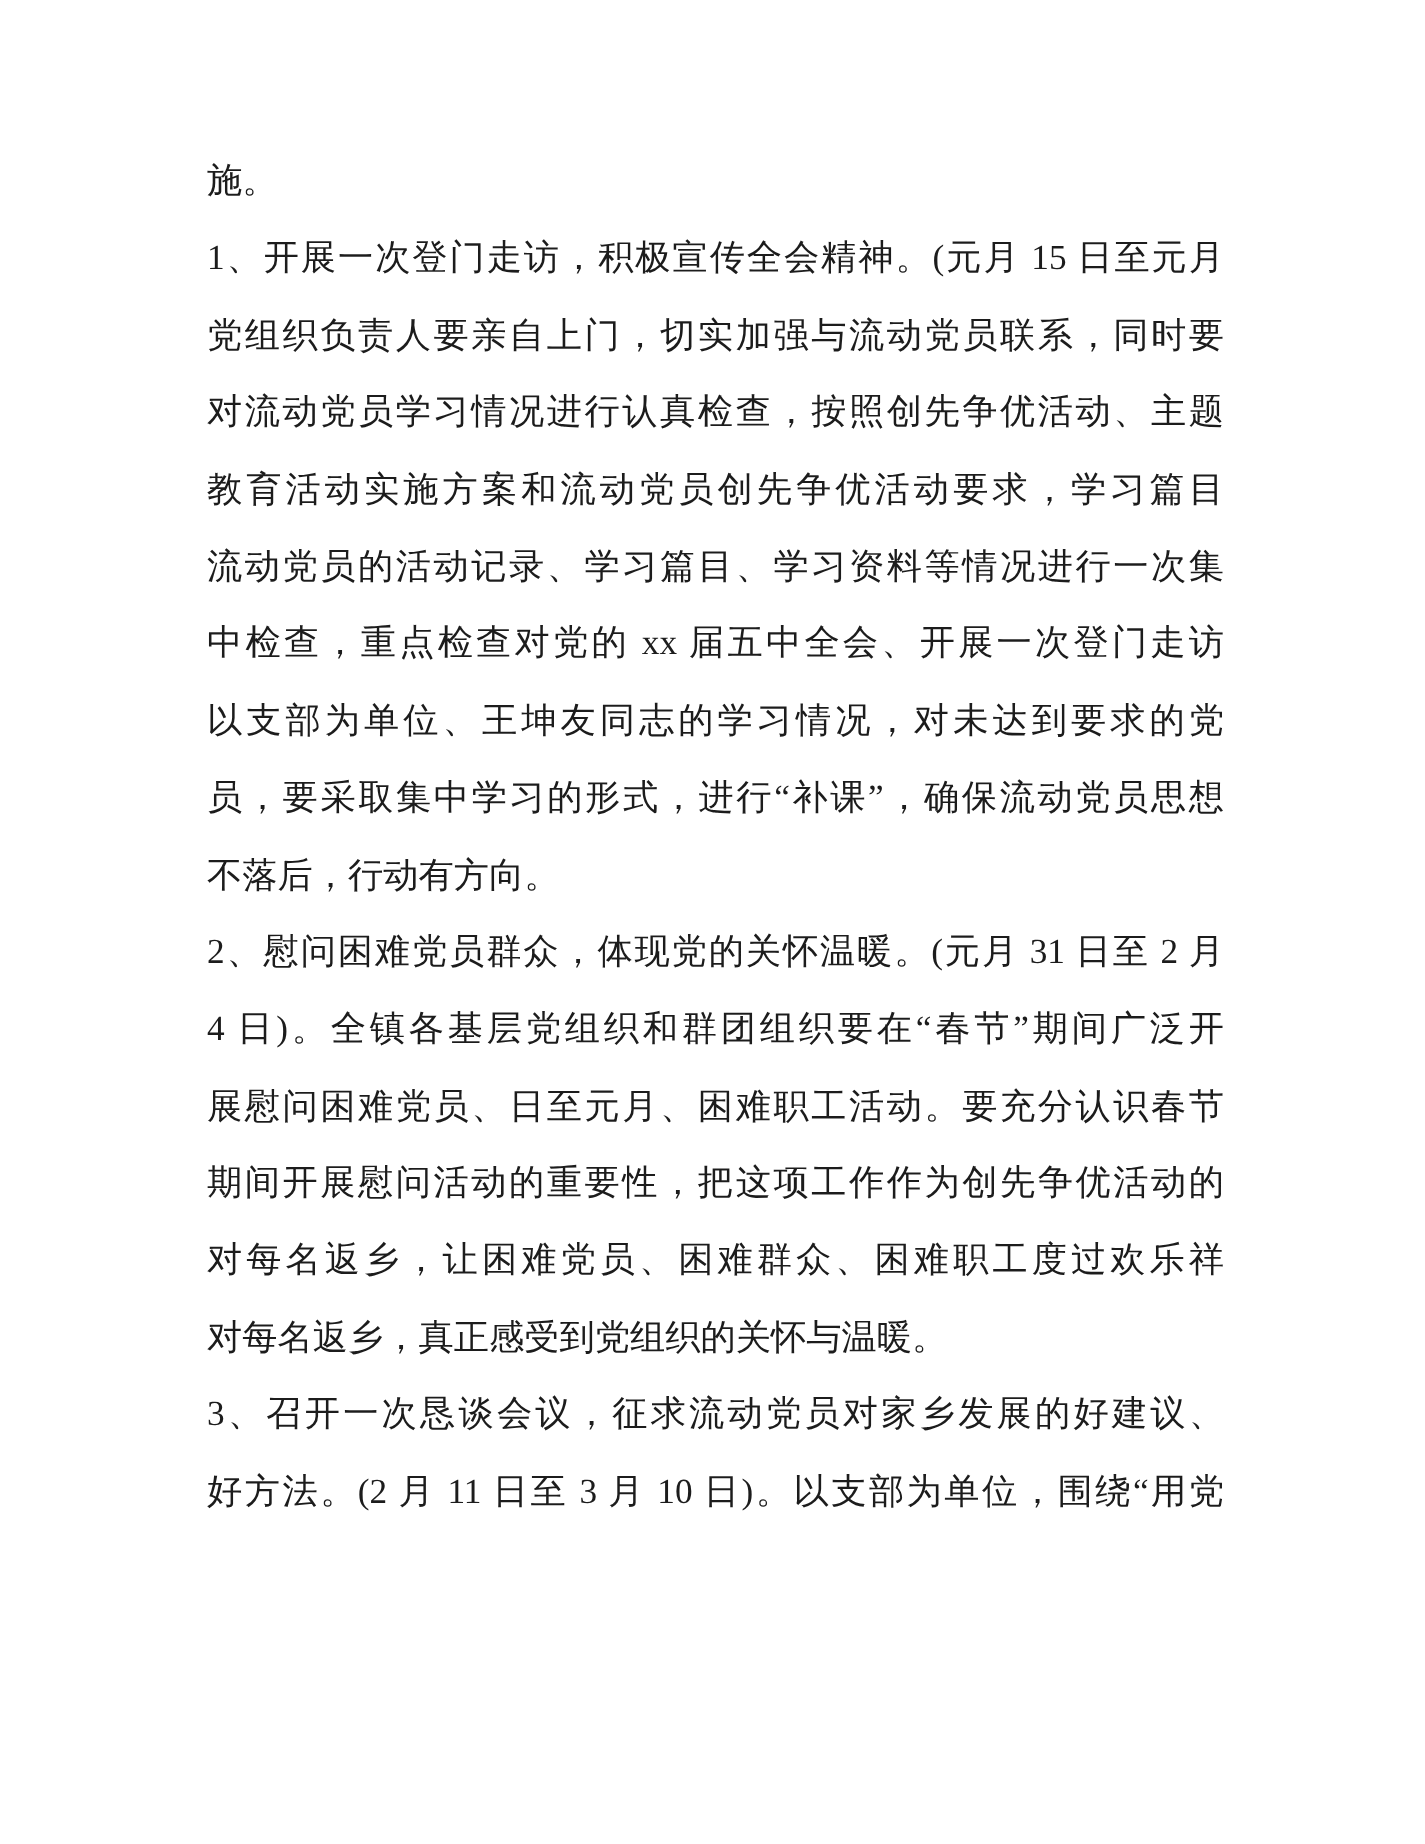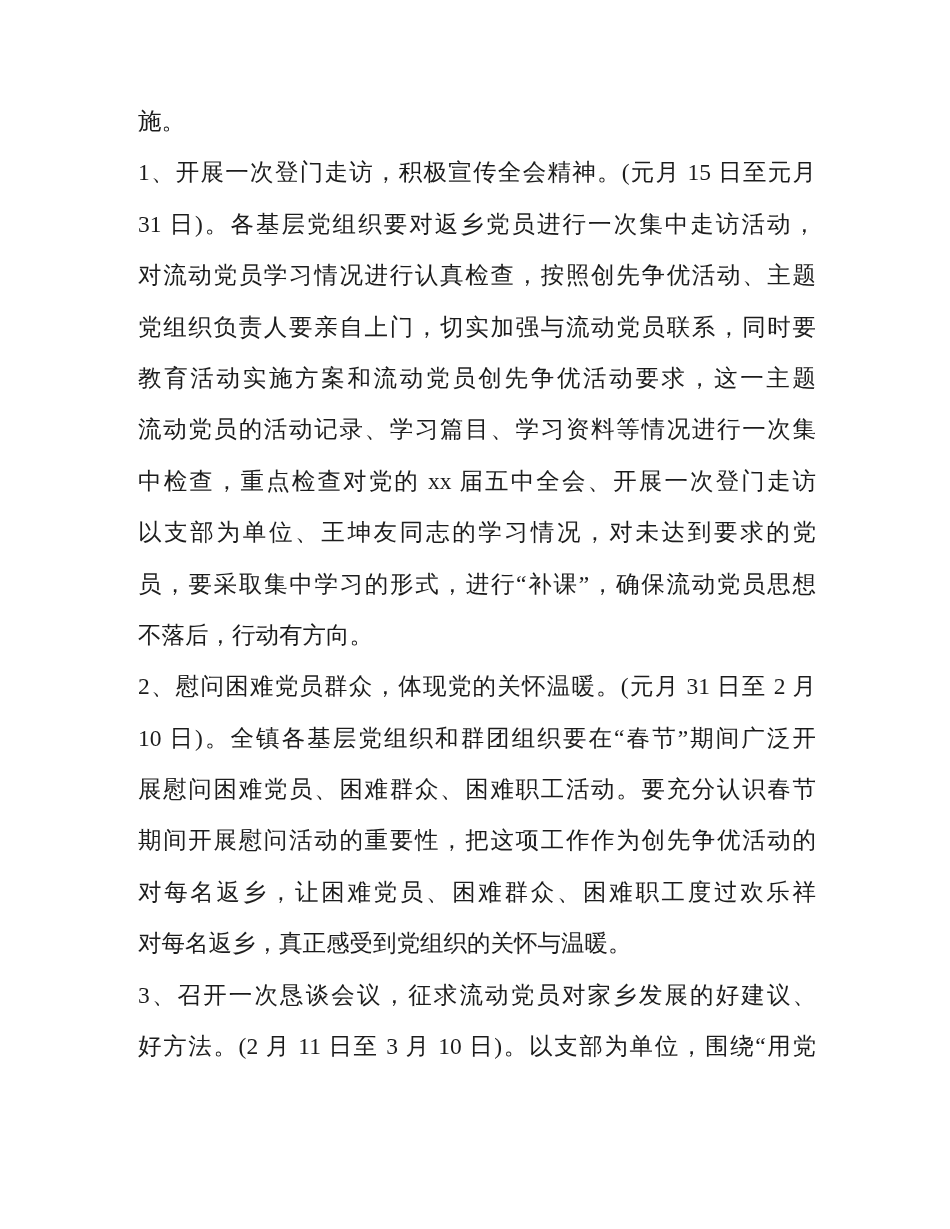--- a/index.html
+++ b/index.html
@@ -33,30 +33,29 @@
     text-align: justify;
     text-align-last: justify;
   }
 </style>
 </head>
 <body style="background: rgb(255, 255, 255);">
 
 <div class="doc-page" style="color: rgb(28, 28, 28);">
     <div class="text-line">施。</div>
     <div class="text-line fill">1、开展一次登门走访，积极宣传全会精神。(元月 15 日至元月</div>
-    <div class="text-line fill">31 日)。各基层党组织要对返乡党员进行一次集中走访活动，</div>
+    <div class="text-line fill">党组织负责人要亲自上门，切实加强与流动党员联系，同时要</div>
     <div class="text-line fill">对流动党员学习情况进行认真检查，按照创先争优活动、主题</div>
-    <div class="text-line fill">党组织负责人要亲自上门，切实加强与流动党员联系，同时要</div>
-    <div class="text-line fill">教育活动实施方案和流动党员创先争优活动要求，这一主题</div>
+    <div class="text-line fill">教育活动实施方案和流动党员创先争优活动要求，学习篇目</div>
     <div class="text-line fill">流动党员的活动记录、学习篇目、学习资料等情况进行一次集</div>
     <div class="text-line fill">中检查，重点检查对党的 xx 届五中全会、开展一次登门走访</div>
     <div class="text-line fill">以支部为单位、王坤友同志的学习情况，对未达到要求的党</div>
     <div class="text-line fill">员，要采取集中学习的形式，进行“补课”，确保流动党员思想</div>
     <div class="text-line">不落后，行动有方向。</div>
     <div class="text-line fill">2、慰问困难党员群众，体现党的关怀温暖。(元月 31 日至 2 月</div>
-    <div class="text-line fill">10 日)。全镇各基层党组织和群团组织要在“春节”期间广泛开</div>
-    <div class="text-line fill">展慰问困难党员、困难群众、困难职工活动。要充分认识春节</div>
+    <div class="text-line fill">4 日)。全镇各基层党组织和群团组织要在“春节”期间广泛开</div>
+    <div class="text-line fill">展慰问困难党员、日至元月、困难职工活动。要充分认识春节</div>
     <div class="text-line fill">期间开展慰问活动的重要性，把这项工作作为创先争优活动的</div>
     <div class="text-line fill">对每名返乡，让困难党员、困难群众、困难职工度过欢乐祥</div>
     <div class="text-line">对每名返乡，真正感受到党组织的关怀与温暖。</div>
     <div class="text-line fill">3、召开一次恳谈会议，征求流动党员对家乡发展的好建议、</div>
     <div class="text-line fill">好方法。(2 月 11 日至 3 月 10 日)。以支部为单位，围绕“用党</div>
   </div>
 
 </body></html>

